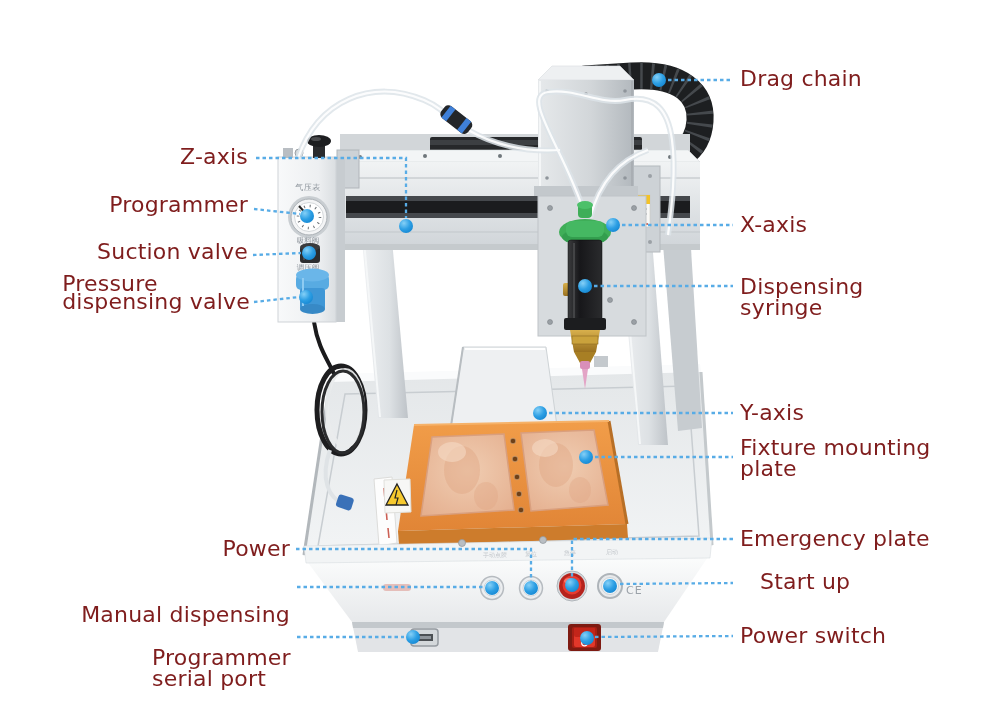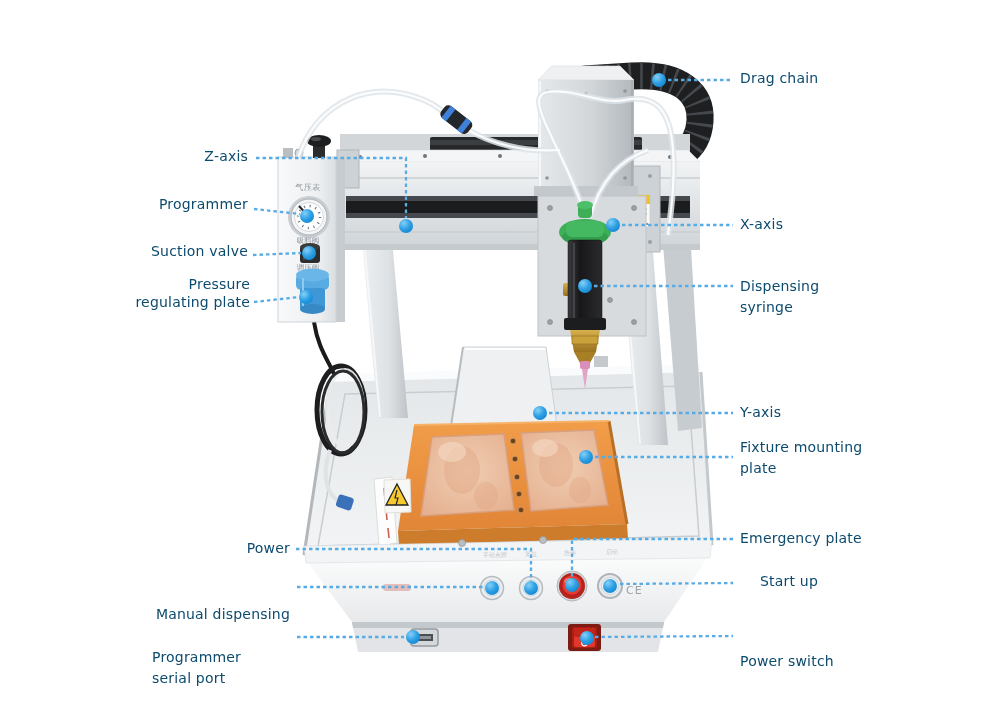--- a/index.html
+++ b/index.html
@@ -3,24 +3,24 @@
 <meta charset="utf-8">
 <style>
   html,body{margin:0;padding:0;}
   body{
     width:1000px;height:701px;background:#ffffff;overflow:hidden;position:relative;
     font-family:"DejaVu Sans","Liberation Sans",sans-serif;
   }
   .stage{position:absolute;left:0;top:0;width:1000px;height:701px;}
   svg.machine{position:absolute;left:0;top:0;}
   .lbl{
-    position:absolute;font-size:14px;line-height:21px;color:#0c4a6e;
+    position:absolute;font-size:22px;line-height:21px;color:#7f1d1d;
     white-space:pre-line;letter-spacing:.2px;
   }
-  .lbl.r{text-align:right;}
+  .lbl.r{}
   .lbl.tight{line-height:18px;}
 </style>
 </head>
 <body>
 
 <div class="stage">
 
 <svg class="machine" width="1000" height="701" viewBox="0 0 1000 701">
   <defs>
     <linearGradient id="gBeam" x1="0" y1="0" x2="0" y2="1">
@@ -376,28 +376,28 @@
     <circle cx="587" cy="638" r="7"></circle>
   </g>
 </svg>
 
   <div>
     <div class="lbl" style="top:68px;left:740px">Drag chain</div>
     <div class="lbl r" style="top:146px;right:752px">Z-axis</div>
     <div class="lbl r" style="top:194px;right:752px">Programmer</div>
     <div class="lbl r" style="top:241px;right:752px">Suction valve</div>
     <div class="lbl r tight" style="top:275px;right:750px">Pressure
-regulating plate</div>
+dispensing valve</div>
     <div class="lbl" style="top:214px;left:740px">X-axis</div>
     <div class="lbl" style="top:276px;left:740px">Dispensing
 syringe</div>
     <div class="lbl" style="top:402px;left:740px">Y-axis</div>
     <div class="lbl" style="top:437px;left:740px">Fixture mounting
 plate</div>
     <div class="lbl" style="top:528px;left:740px">Emergency plate</div>
     <div class="lbl" style="top:571px;left:760px">Start up</div>
-    <div class="lbl" style="top:651px;left:740px">Power switch</div>
+    <div class="lbl" style="top:625px;left:740px">Power switch</div>
     <div class="lbl r" style="top:538px;right:710px">Power</div>
     <div class="lbl r" style="top:604px;right:710px">Manual dispensing</div>
     <div class="lbl" style="top:647px;left:152px">Programmer
 serial port</div>
   </div>
 </div>
 
 </body></html>

